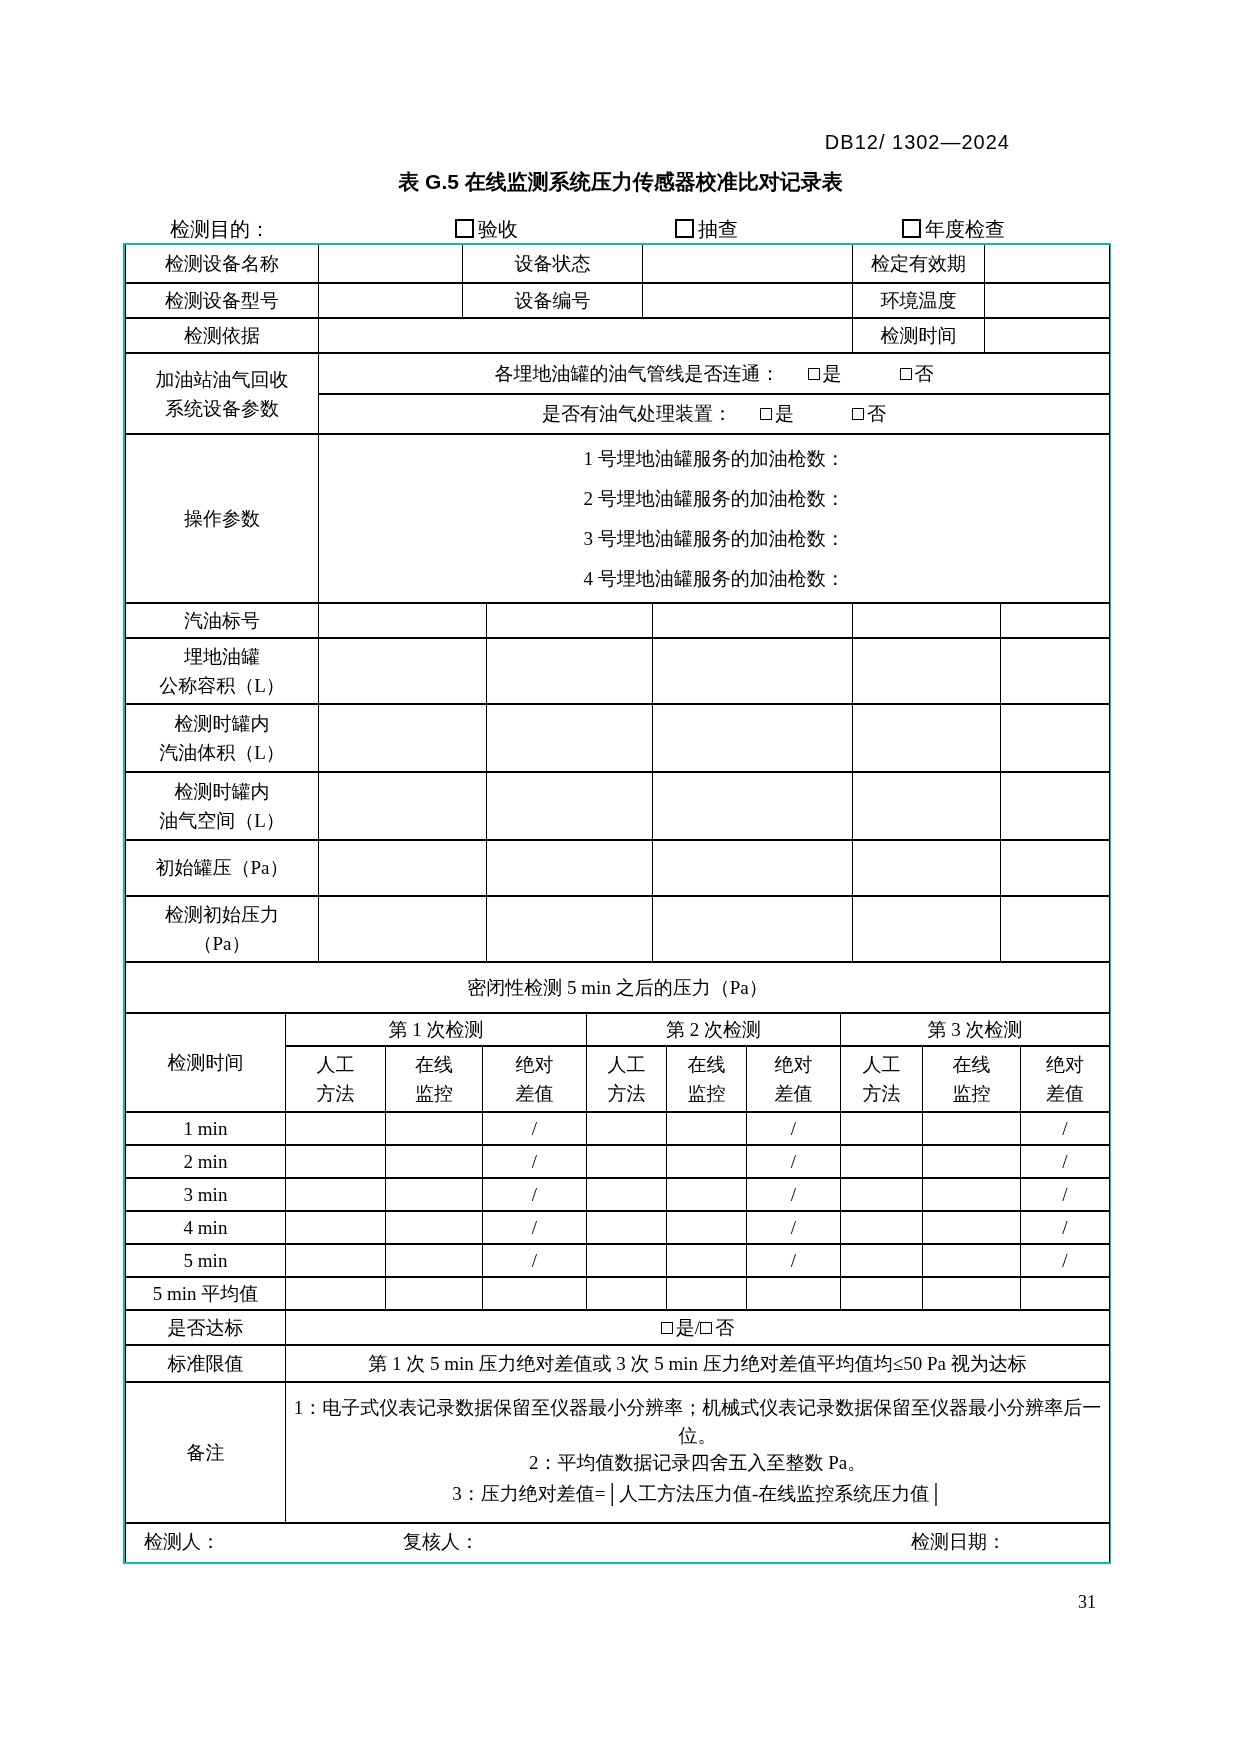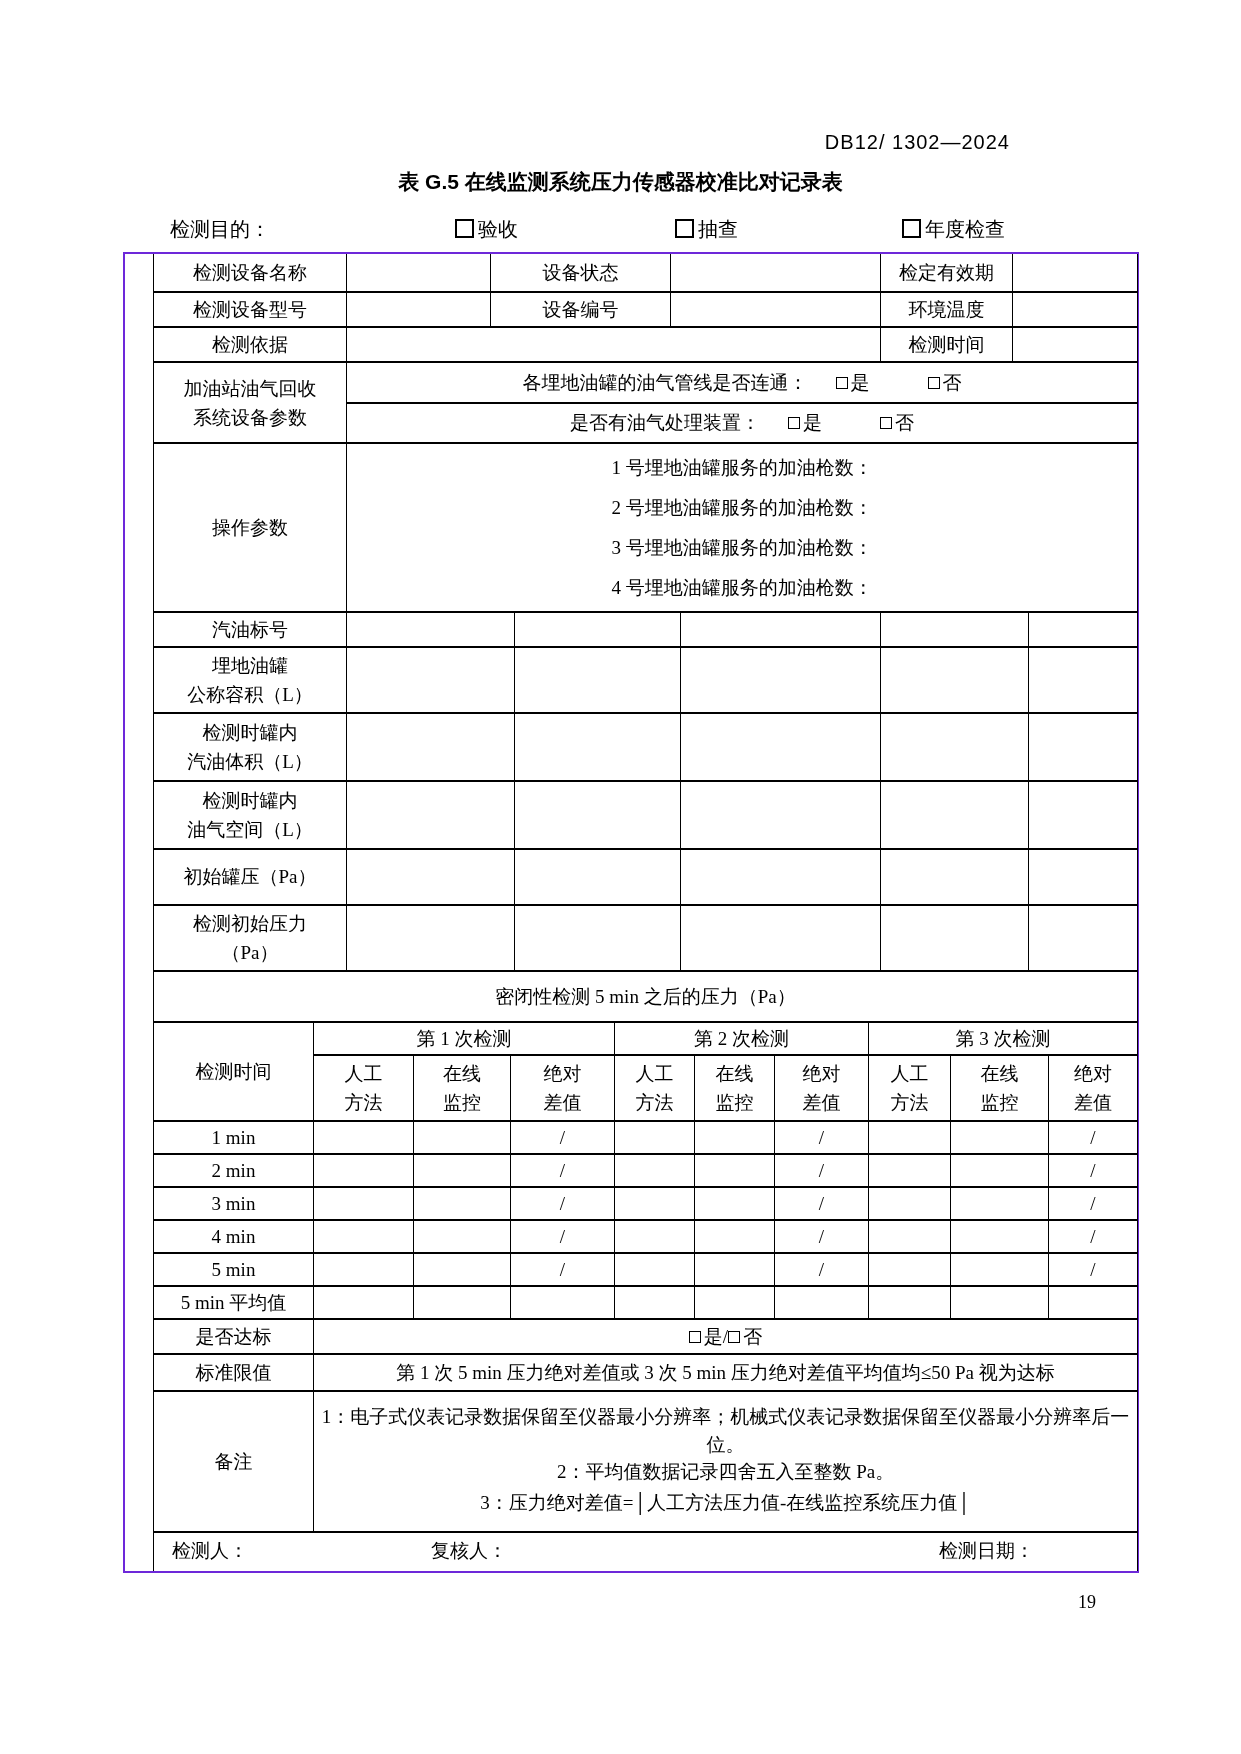--- a/index.html
+++ b/index.html
@@ -13,21 +13,21 @@
   .purpose{position:absolute;top:212px;left:123px;width:984px;height:34px;
         line-height:34px;font-size:20px;}
   .p-label{position:absolute;left:47px;}
   .p-opt1{position:absolute;left:332px;}
   .p-opt2{position:absolute;left:552px;}
   .p-opt3{position:absolute;left:755px;padding-left:24px;}
   .cb{display:inline-block;width:15px;height:15px;border:2px solid #000;
         vertical-align:-2px;margin-right:4px;background:#fff;}
   .cbs{display:inline-block;width:10px;height:10px;border:1px solid #000;
         vertical-align:0px;margin-right:3px;background:#fff;}
-  .tbl{position:absolute;left:123px;top:252px;width:984px;border:2px solid #6d28d9;padding-left:28px;}
+  .tbl{position:absolute;left:123px;top:243px;width:984px;border:2px solid #14b8a6;}
   table.t{border-collapse:collapse;table-layout:fixed;width:984px;}
   table.t td{border:1px solid #000;border-top:none;border-bottom:2px solid #000;
         padding:0;text-align:center;vertical-align:middle;font-size:19px;
         line-height:1.45;overflow:hidden;}
   table.t:last-child tr:last-child td{border-bottom:none;}
   .two>span{display:block;line-height:29px;}
   .oplines{padding:6px 0 6px 18px;text-align:left;}
   .oplines div{line-height:40px;height:40px;}
   .q{text-align:left;padding-left:18px;}
   .gap1{display:inline-block;width:28px;}
@@ -406,15 +406,15 @@
           <span class="f2">复核人：</span>
           <span class="f3">加油站陪检人：</span>
           <span class="f4">检测日期：</span>
         </td>
       </tr>
     </tbody>
       </table>
 
   </div>
 
-  <div class="page-num">19</div>
+  <div class="page-num">31</div>
 
 </div>
 
 </body></html>

